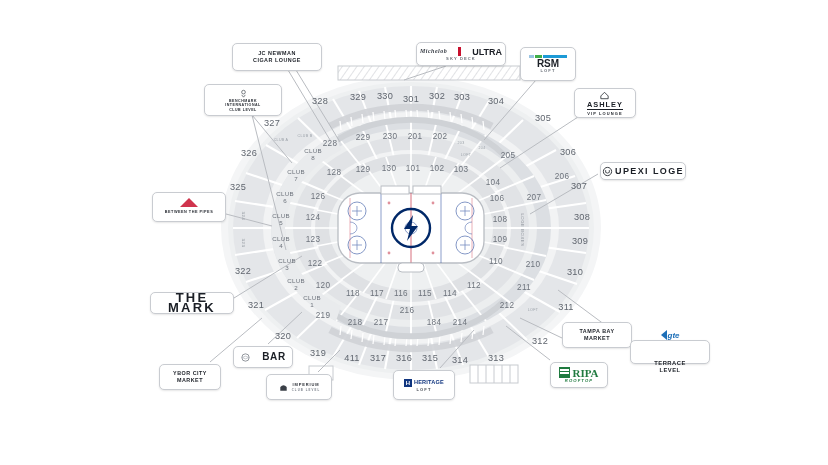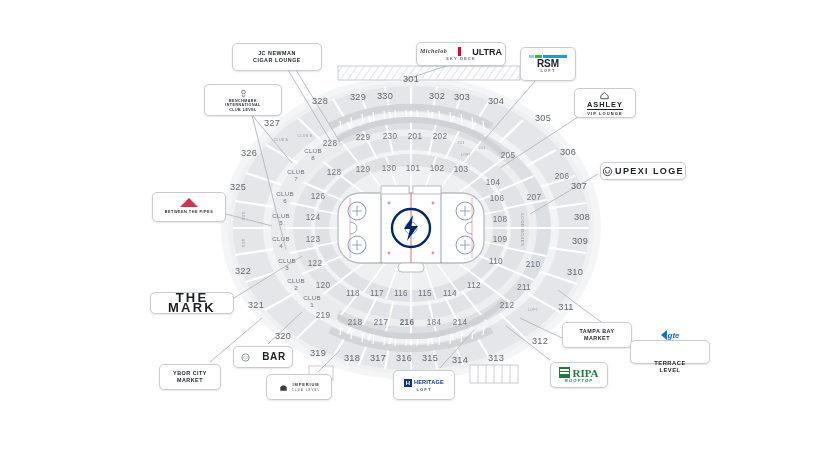--- a/index.html
+++ b/index.html
@@ -291,38 +291,38 @@
         <path d="M550,360 L506,326"></path>
         <path d="M628,342 L558,290"></path>
       </g>
     </g>
   </svg>
 
   <div id="sectionLayer">
       <div class="sec big" style="left: 320px; top: 101px;">328</div>
       <div class="sec big" style="left: 358px; top: 97px;">329</div>
       <div class="sec big" style="left: 385px; top: 96px;">330</div>
-      <div class="sec big" style="left: 411px; top: 79px;">301</div>
+      <div class="sec big" style="left: 411px; top: 99px;">301</div>
       <div class="sec big" style="left: 437px; top: 96px;">302</div>
       <div class="sec big" style="left: 462px; top: 97px;">303</div>
       <div class="sec big" style="left: 496px; top: 101px;">304</div>
       <div class="sec big" style="left: 543px; top: 118px;">305</div>
       <div class="sec big" style="left: 568px; top: 152px;">306</div>
       <div class="sec big" style="left: 579px; top: 186px;">307</div>
       <div class="sec big" style="left: 582px; top: 217px;">308</div>
       <div class="sec big" style="left: 580px; top: 241px;">309</div>
       <div class="sec big" style="left: 575px; top: 272px;">310</div>
       <div class="sec big" style="left: 566px; top: 307px;">311</div>
       <div class="sec big" style="left: 540px; top: 341px;">312</div>
       <div class="sec big" style="left: 496px; top: 358px;">313</div>
       <div class="sec big" style="left: 460px; top: 360px;">314</div>
       <div class="sec big" style="left: 430px; top: 358px;">315</div>
       <div class="sec big" style="left: 404px; top: 358px;">316</div>
       <div class="sec big" style="left: 378px; top: 358px;">317</div>
-      <div class="sec big" style="left: 352px; top: 358px;">318</div>
+      <div class="sec big" style="left: 352px; top: 358px;">411</div>
       <div class="sec big" style="left: 318px; top: 353px;">319</div>
       <div class="sec big" style="left: 283px; top: 336px;">320</div>
       <div class="sec big" style="left: 256px; top: 305px;">321</div>
       <div class="sec big" style="left: 243px; top: 271px;">322</div>
       <div class="sec big" style="left: 238px; top: 187px;">325</div>
       <div class="sec big" style="left: 249px; top: 153px;">326</div>
       <div class="sec big" style="left: 272px; top: 123px;">327</div>
       <div class="sec " style="left: 330px; top: 143px;">228</div>
       <div class="sec " style="left: 363px; top: 137px;">229</div>
       <div class="sec " style="left: 390px; top: 136px;">230</div>
@@ -331,21 +331,21 @@
       <div class="sec tiny" style="left: 461px; top: 143px;">203</div>
       <div class="sec tiny" style="left: 482px; top: 148px;">204</div>
       <div class="sec " style="left: 508px; top: 155px;">205</div>
       <div class="sec " style="left: 526px; top: 176px; margin-left: 36px;">206</div>
       <div class="sec " style="left: 534px; top: 197px;">207</div>
       <div class="sec " style="left: 533px; top: 264px;">210</div>
       <div class="sec " style="left: 524px; top: 287px;">211</div>
       <div class="sec " style="left: 507px; top: 305px;">212</div>
       <div class="sec " style="left: 460px; top: 322px;">214</div>
       <div class="sec " style="left: 434px; top: 322px;">184</div>
-      <div class="sec " style="left: 407px; top: 322px; font-weight: bold;">216</div>
+      <div class="sec " style="left: 407px; top: 310px;">216</div>
       <div class="sec " style="left: 381px; top: 322px;">217</div>
       <div class="sec " style="left: 355px; top: 322px;">218</div>
       <div class="sec " style="left: 323px; top: 315px;">219</div>
       <div class="sec " style="left: 334px; top: 172px;">128</div>
       <div class="sec " style="left: 363px; top: 169px;">129</div>
       <div class="sec " style="left: 389px; top: 168px;">130</div>
       <div class="sec " style="left: 413px; top: 168px;">101</div>
       <div class="sec " style="left: 437px; top: 168px;">102</div>
       <div class="sec " style="left: 461px; top: 169px;">103</div>
       <div class="sec " style="left: 493px; top: 174px; margin-top: 8px;">104</div>

